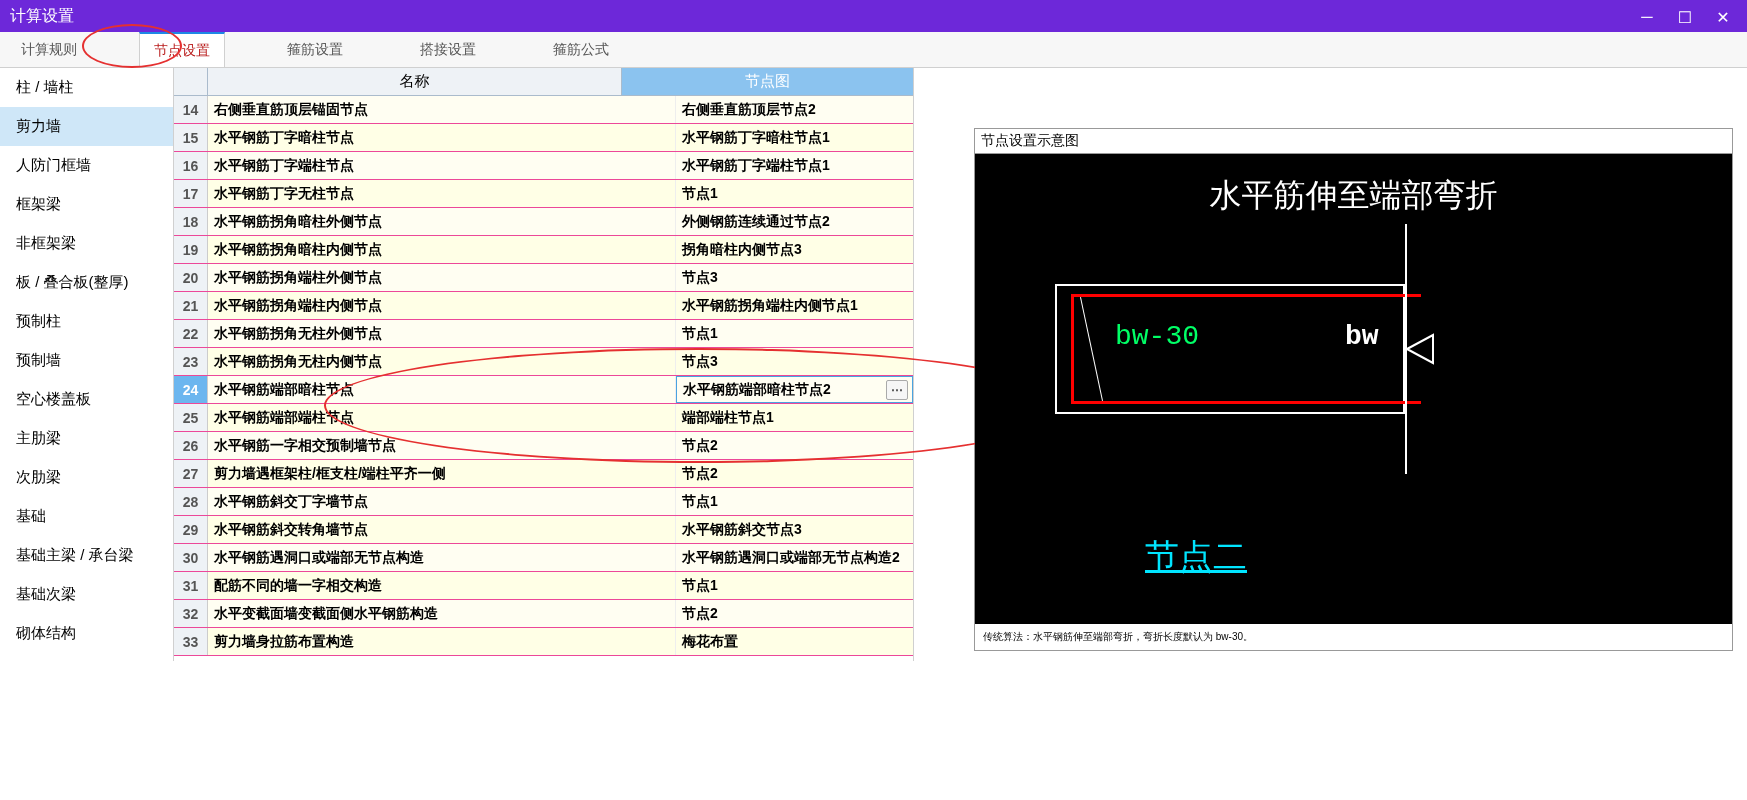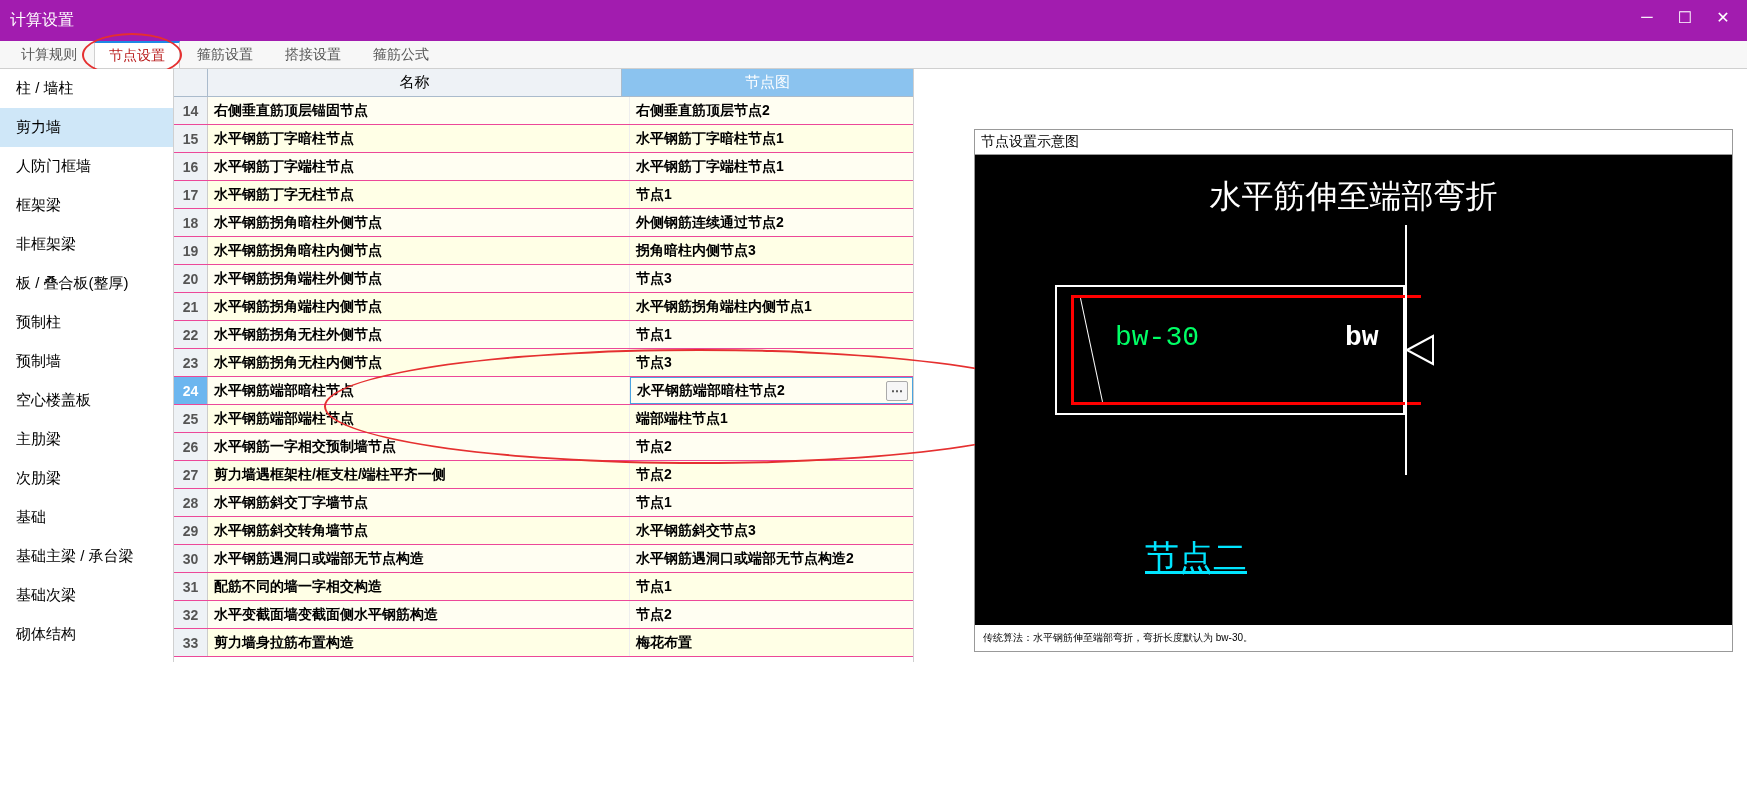--- a/index.html
+++ b/index.html
@@ -1,40 +1,40 @@
 <!DOCTYPE html>
 <html><head>
 <meta charset="utf-8">
 <style>
 * { box-sizing: border-box; margin: 0; padding: 0; }
 body { font-family: "Microsoft YaHei", Arial, sans-serif; font-size: 14px; background: #fff; }
-.titlebar { background: #a21caf; color: #fff; height: 41px; display: flex; align-items: center; padding: 0 10px; position: relative; }
+.titlebar { background: #6d28d9; color: #fff; height: 32px; display: flex; align-items: center; padding: 0 10px; position: relative; }
 .titlebar .title { font-size: 16px; }
 .win-controls { position: absolute; right: 6px; top: 0; display: flex; gap: 2px; height: 34px; align-items: center; }
 .win-btn { width: 36px; height: 26px; display: flex; align-items: center; justify-content: center; color: #fff; font-size: 16px; cursor: pointer; }
-.tabs { display: flex; border-bottom: 1px solid #d0d0d0; background: #f7f7f7; height: 28px; align-items: stretch; padding-left: 6px; position: relative; }
+.tabs { display: flex; border-bottom: 1px solid #d0d0d0; background: #f7f7f7; height: 36px; align-items: stretch; padding-left: 6px; position: relative; gap: 45px; }
 .tab { padding: 6px 14px; border: 1px solid transparent; border-bottom: none; margin-right: 2px; color: #555; cursor: pointer; display: flex; align-items: center; }
 .tab.active { background: #fff; border-color: #d0d0d0; border-top: 2px solid #1e88e5; color: #b91c1c; }
 .hand-circle { position: absolute; border: 2px solid #e53030; border-radius: 50%; pointer-events: none; }
 .tab-circle { left: 82px; top: -8px; width: 100px; height: 44px; }
 .body-area { display: flex; position: relative; }
 .sidebar { width: 174px; border-right: 1px solid #d0d0d0; background: #fff; overflow-y: auto; }
 .sidebar::-webkit-scrollbar { width: 10px; }
 .sidebar::-webkit-scrollbar-thumb { background: #c0c0c0; border-radius: 5px; }
 .sidebar-item { padding: 10px 16px; cursor: pointer; font-size: 15px; }
 .sidebar-item.active { background: #cfe7f8; }
 .grid-pane { width: 740px; border-right: 1px solid #d0d0d0; position: relative; }
 .grid-header { display: flex; background: #eef2f6; border-bottom: 1px solid #abc; font-size: 15px; }
 .gh-rownum { width: 34px; border-right: 1px solid #abc; }
 .gh-name { width: 414px; text-align: center; padding: 4px; border-right: 1px solid #abc; }
 .gh-node { flex: 1; text-align: center; padding: 4px; background: #8bc3ef; color: #fff; }
 .grid-body { }
 .grid-row { display: flex; height: 28px; border-bottom: 1px solid #ec4899; align-items: stretch; font-weight: bold; }
 .grid-row .rn { width: 34px; text-align: center; background: #eef2f6; border-right: 1px solid #ccc; display: flex; align-items: center; justify-content: center; color: #555; }
-.grid-row .nm { width: 422px; padding: 0 6px; border-right: 1px solid #eee; display: flex; align-items: center; background: #ffffe6; }
+.grid-row .nm { width: 468px; padding: 0 6px; border-right: 1px solid #eee; display: flex; align-items: center; background: #ffffe6; }
 .grid-row .nd { flex: 1; padding: 0 6px; display: flex; align-items: center; background: #ffffe6; position: relative; text-align: center; }
 .grid-row.sel .rn { background: #6cb6ef; color: #fff; }
 .grid-row.sel .nm { background: #d7ecff; }
 .grid-row.sel .nd { background: #fffddc; border: 1px solid #4aa3e0; }
 .dots-btn { position: absolute; right: 4px; top: 3px; width: 22px; height: 20px; border: 1px solid #aaa; background: #f6f6f6; display: flex; align-items: center; justify-content: center; font-size: 12px; color: #444; cursor: pointer; border-radius: 2px; }
 .grid-row.odd .nm, .grid-row.odd .nd { background: #fffef2; }
 .ellipse-anno { position: absolute; left: 150px; top: 280px; width: 750px; height: 115px; border: 2px solid #e53030; border-radius: 50%; pointer-events: none; }
 .preview { flex: 1; border: 1px solid #999; margin: 60px 14px 10px 60px; display: flex; flex-direction: column; }
 .preview-title { padding: 3px 6px; font-size: 14px; border-bottom: 1px solid #999; background: #fff; }
 .diagram { background: #000; flex: 0 0 470px; position: relative; }

